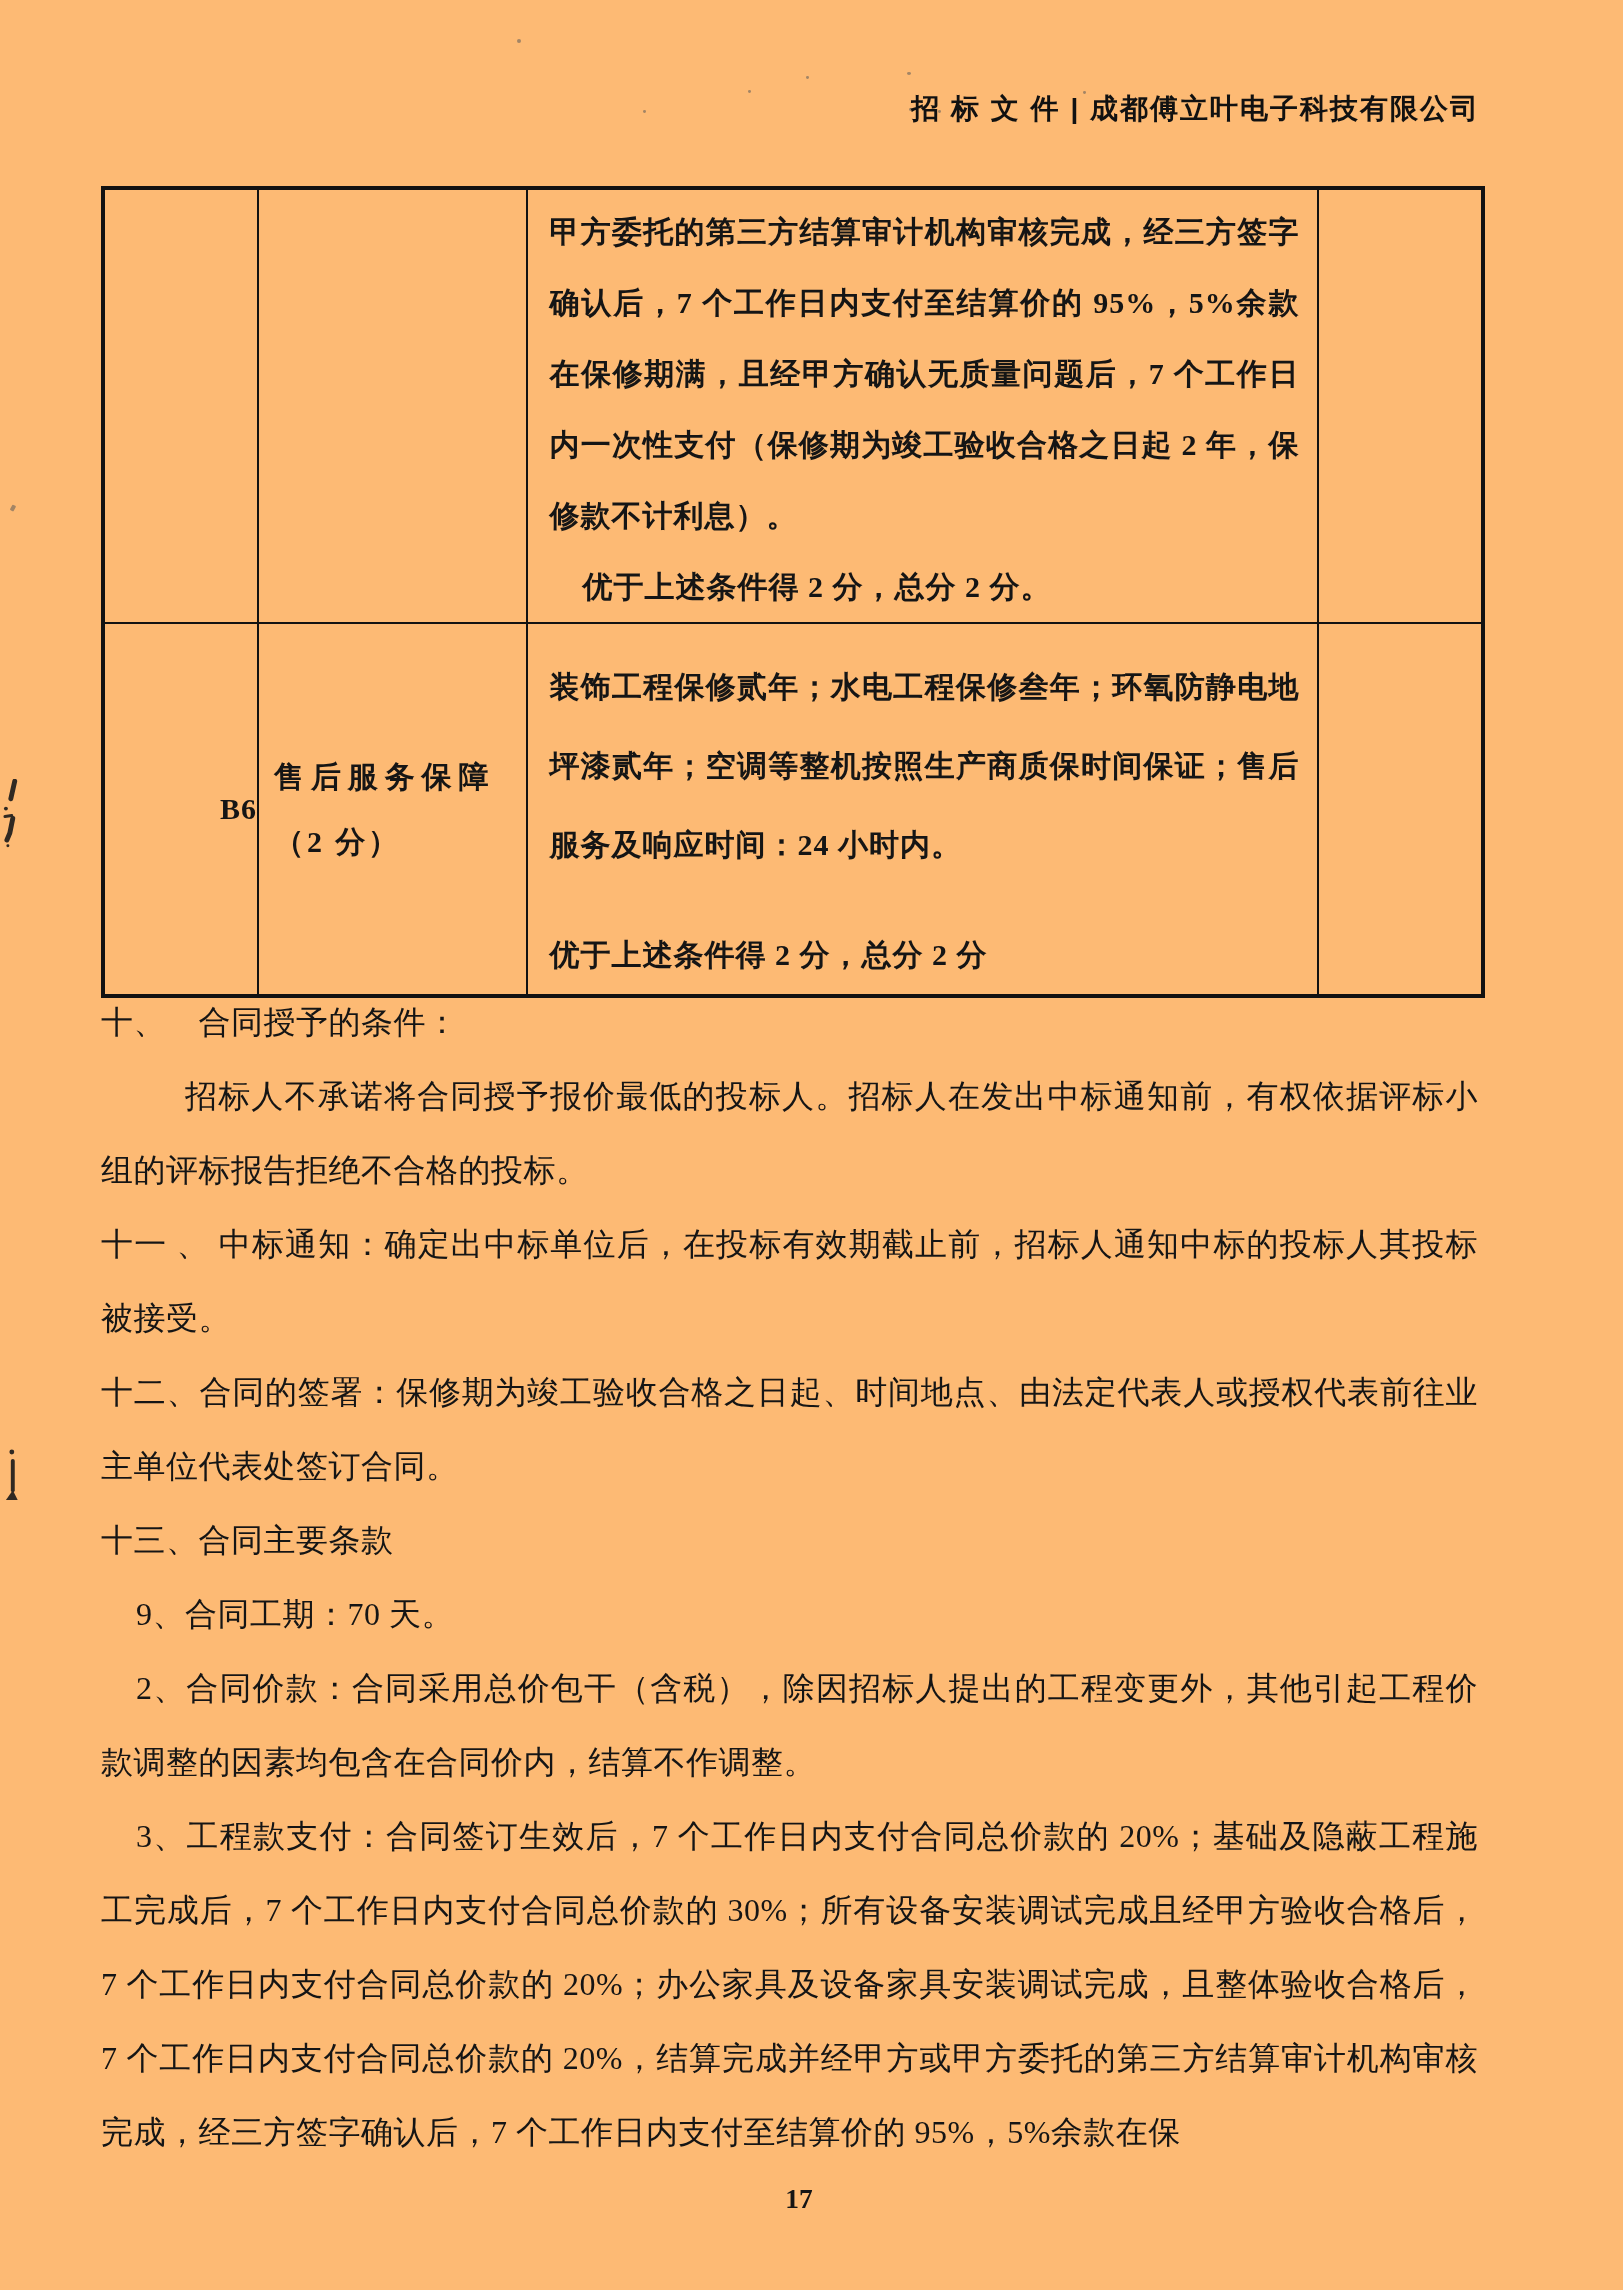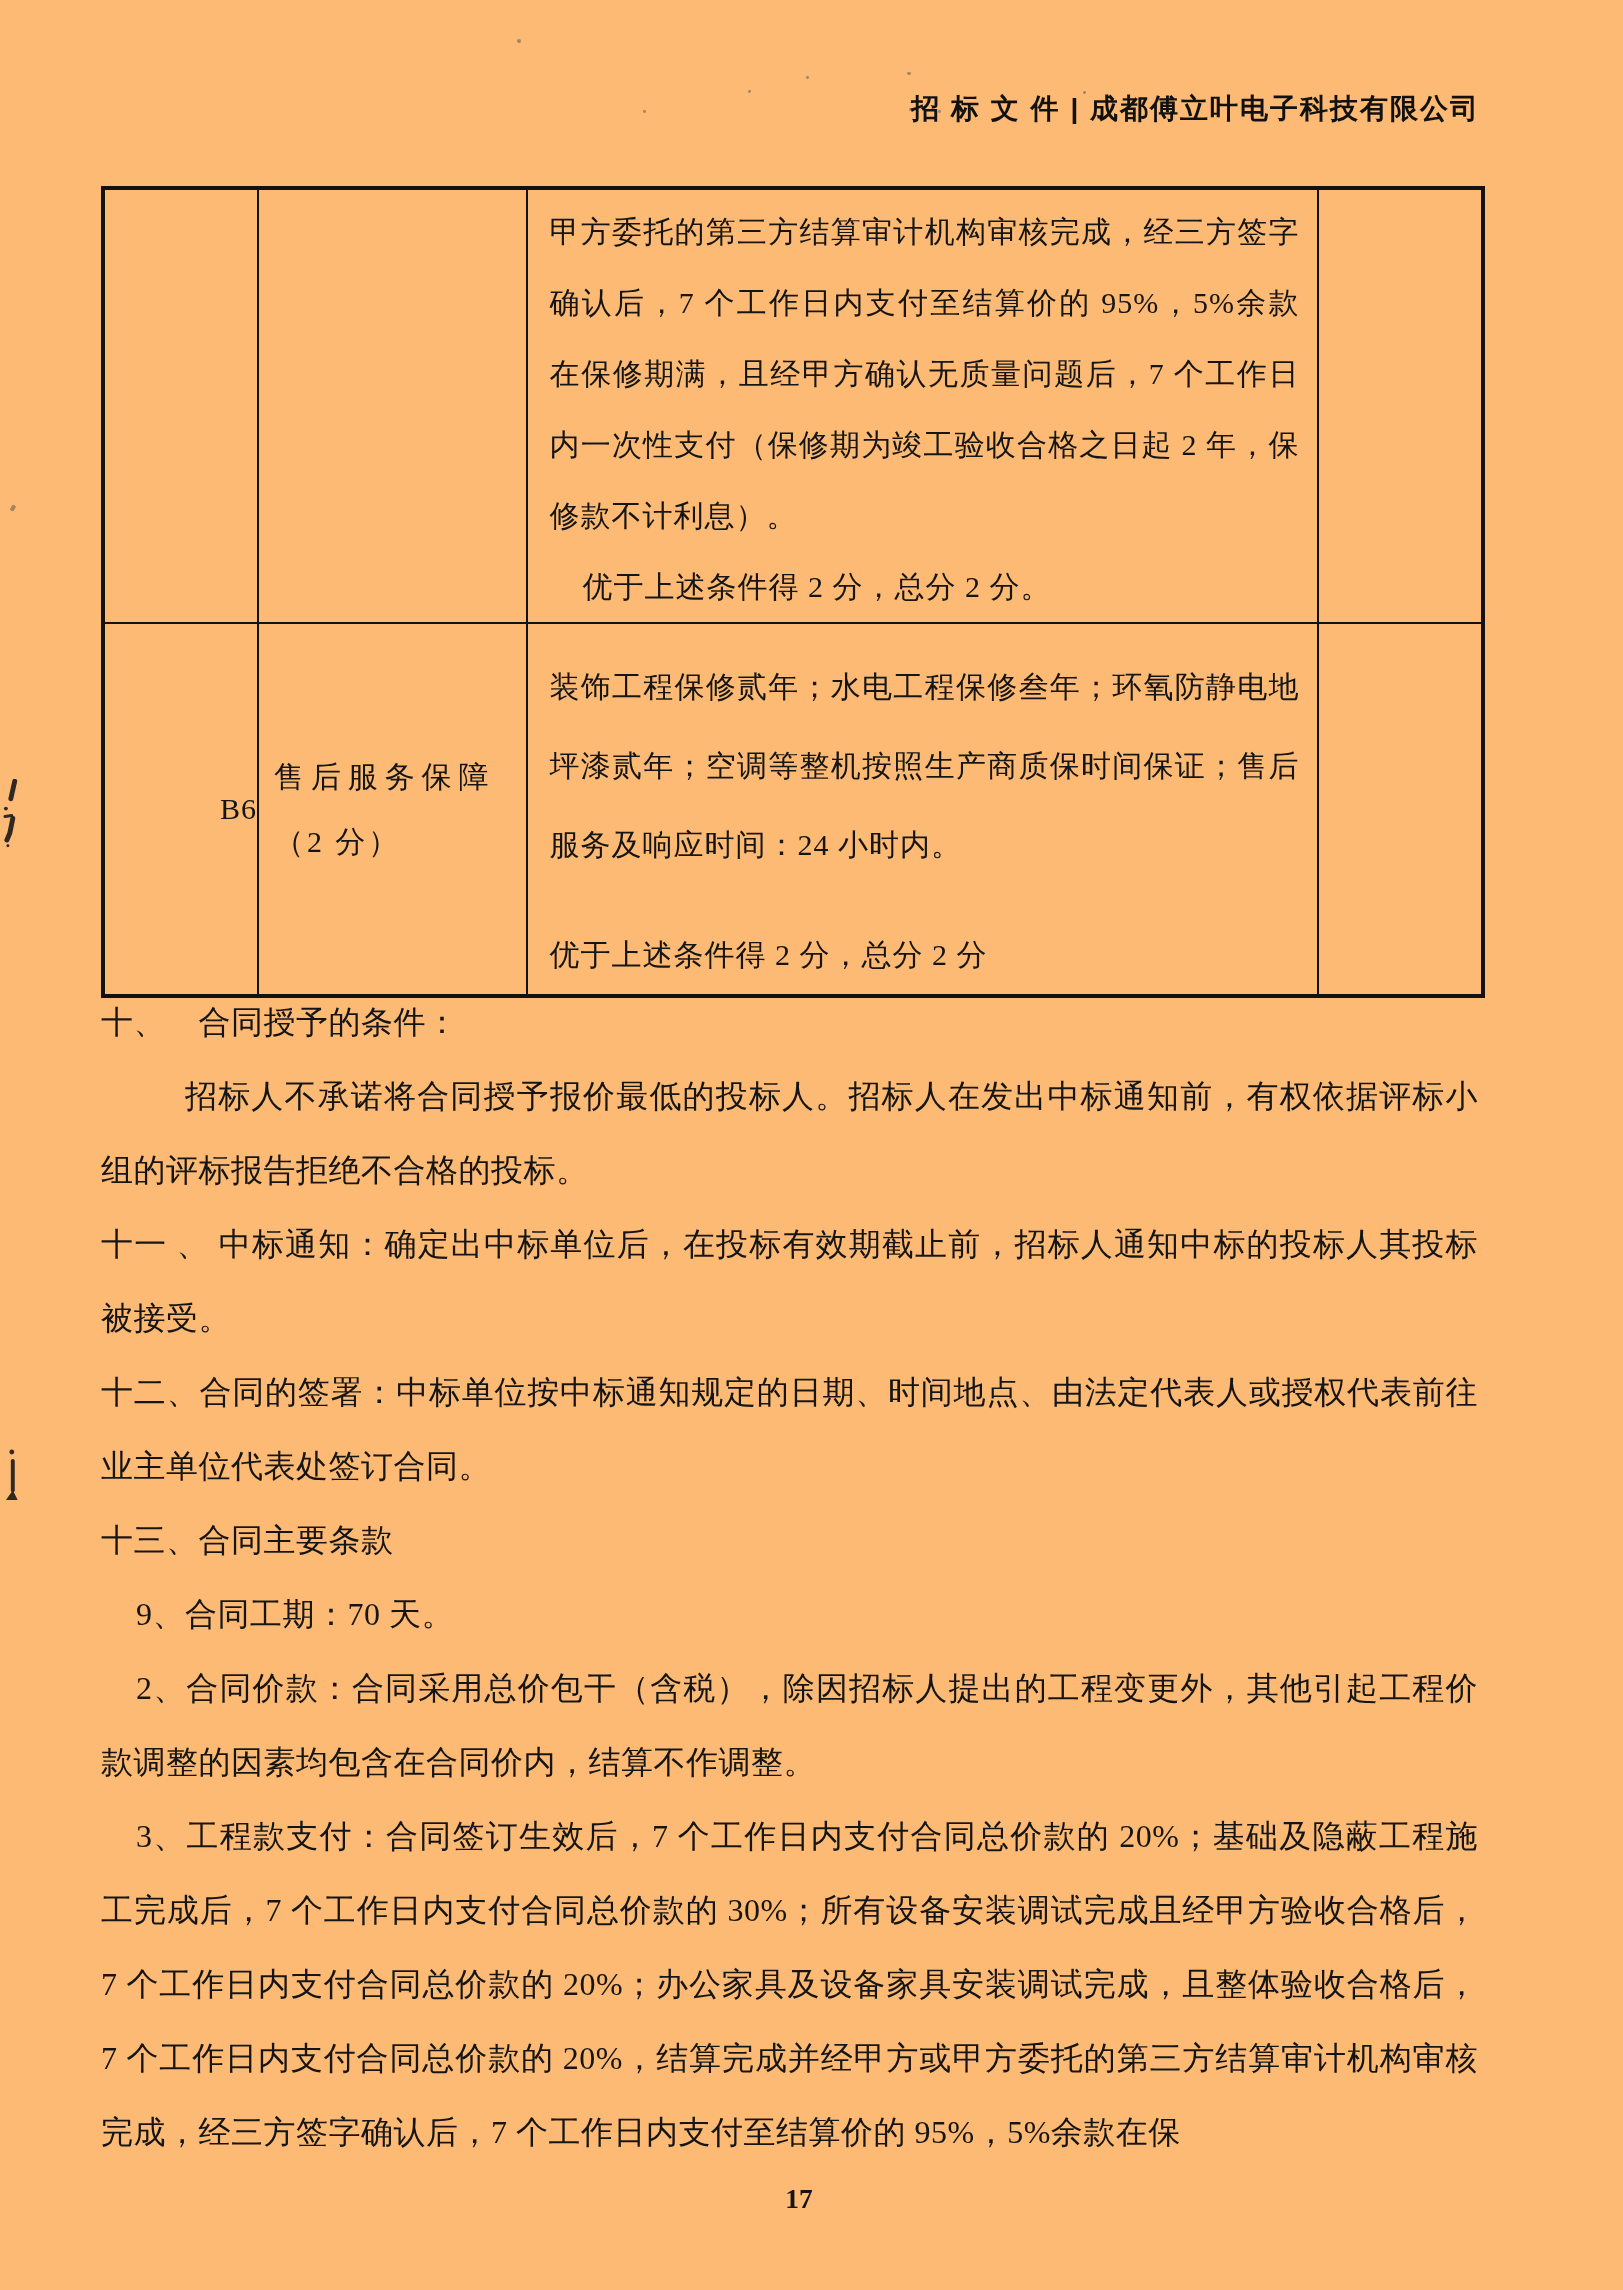--- a/index.html
+++ b/index.html
@@ -11,21 +11,21 @@
   
   .header {
     position:absolute; top:90px; right:143px;
     font-family:"Liberation Sans","DejaVu Sans",sans-serif;
     font-weight:bold; font-size:28px; letter-spacing:2px; color:#111;
   }
   
   .eval-table {
     position:absolute; left:101px; top:186px; width:1379px;
     border-collapse:collapse; table-layout:fixed;
-    border:4.9px solid #121212; font-weight:normal;
+    border:4.9px solid #121212; font-weight:bold;
   }
   .eval-table td { border:2.9px solid #121212; vertical-align:top; padding:0; }
   tr.row-cont { height:431px; }
   tr.row-b6  { height:294px; }
   td.c-desc {
     font-size:30px; line-height:71px; letter-spacing:1px;
     padding:5.9px 17.6px 0 21.6px; text-align:justify;
   }
   td.c-desc p { margin:0; }
   .p-opt1 { text-indent:1.1em; }
@@ -113,21 +113,21 @@
       </td>
       <td class="c-score"></td>
     </tr>
   </tbody>
     </table>
 
   <div class="body-text">
     <p class="p-h">十、　合同授予的条件：</p>
     <p class="p-i2">招标人不承诺将合同授予报价最低的投标人。招标人在发出中标通知前，有权依据评标小组的评标报告拒绝不合格的投标。</p>
     <p class="p-h">十一 、 中标通知：确定出中标单位后，在投标有效期截止前，招标人通知中标的投标人其投标被接受。</p>
-    <p class="p-h">十二、合同的签署：中标单位按中标通知规定的日期、时间地点、由法定代表人或授权代表前往业主单位代表处签订合同。</p>
+    <p class="p-h">十二、合同的签署：保修期为竣工验收合格之日起、时间地点、由法定代表人或授权代表前往业主单位代表处签订合同。</p>
     <p class="p-h">十三、合同主要条款</p>
     <p class="p-i1">9、合同工期：70 天。</p>
     <p class="p-i1">2、合同价款：合同采用总价包干（含税），除因招标人提出的工程变更外，其他引起工程价款调整的因素均包含在合同价内，结算不作调整。</p>
     <p class="p-i1">3、工程款支付：合同签订生效后，7 个工作日内支付合同总价款的 20%；基础及隐蔽工程施工完成后，7 个工作日内支付合同总价款的 30%；所有设备安装调试完成且经甲方验收合格后，7 个工作日内支付合同总价款的 20%；办公家具及设备家具安装调试完成，且整体验收合格后，7 个工作日内支付合同总价款的 20%，结算完成并经甲方或甲方委托的第三方结算审计机构审核完成，经三方签字确认后，7 个工作日内支付至结算价的 95%，5%余款在保</p>
   </div>
 
   <div class="page-num">17</div>
 
 </div>
 

